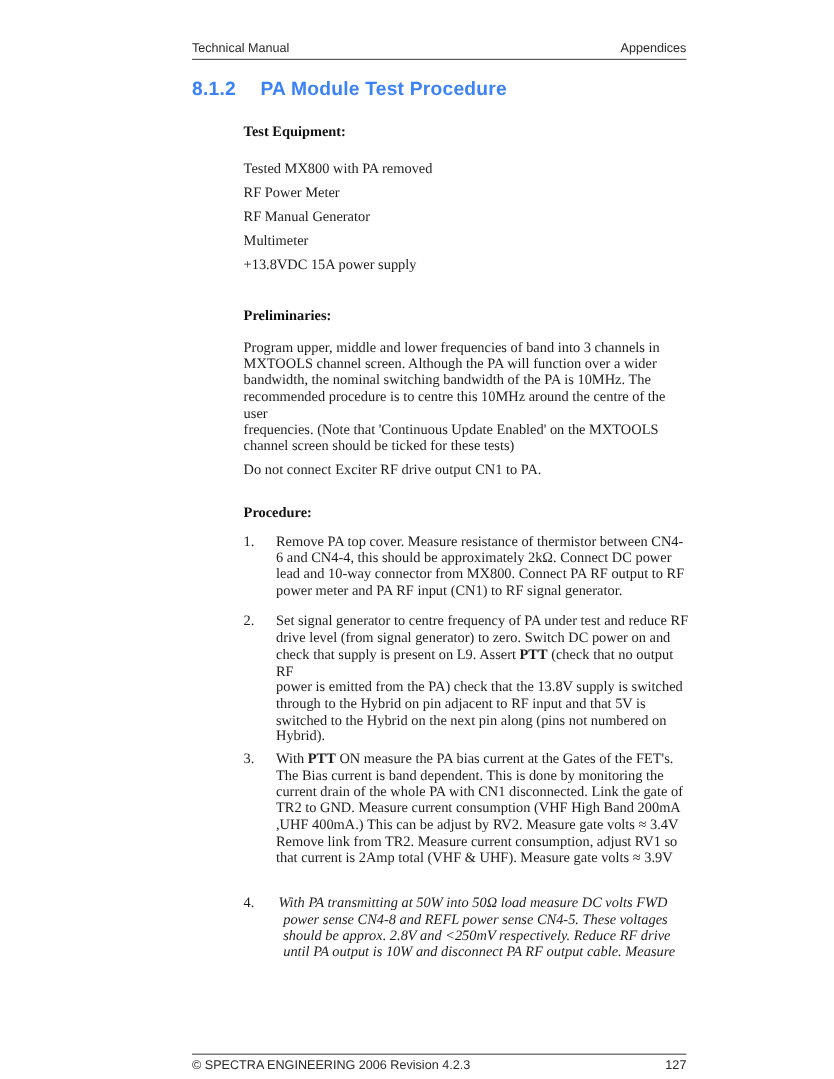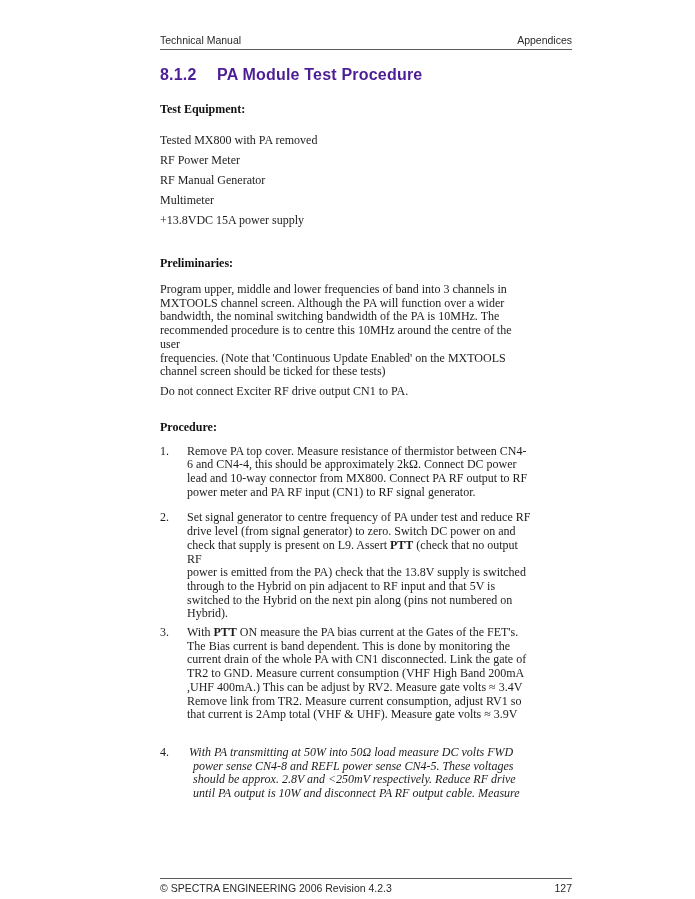--- a/index.html
+++ b/index.html
@@ -25,26 +25,26 @@
     font: 10.5px "Liberation Sans", sans-serif;
     color: #2a2a2a;
     border-bottom: 1.5px solid #5a5a5a;
     padding-bottom: 3px;
   }
   
   .section-heading {
     margin-top: 16px;
     display: flex;
     font: bold 16px "Liberation Sans", sans-serif;
-    color: #4c1d95;
+    color: #3b82f6;
     letter-spacing: 0.2px;
   }
   .section-heading .num { width: 57px; flex: 0 0 auto; }
   
-  .body-col { width: 372px; font-family: "Liberation Serif", serif; }
+  .body-col { margin-left: 43px; width: 372px; font-family: "Liberation Serif", serif; }
   .section-label {
     font: bold 12px "Liberation Serif", serif;
     color: #111111;
   }
   .lbl-te     { margin-top: 18px; }
   .lbl-prelim { margin-top: 26px; }
   .lbl-proc   { margin-top: 21px; }
   .equip-list { margin-top: 13px; }
   .equip-item {
     font-size: 12px;

